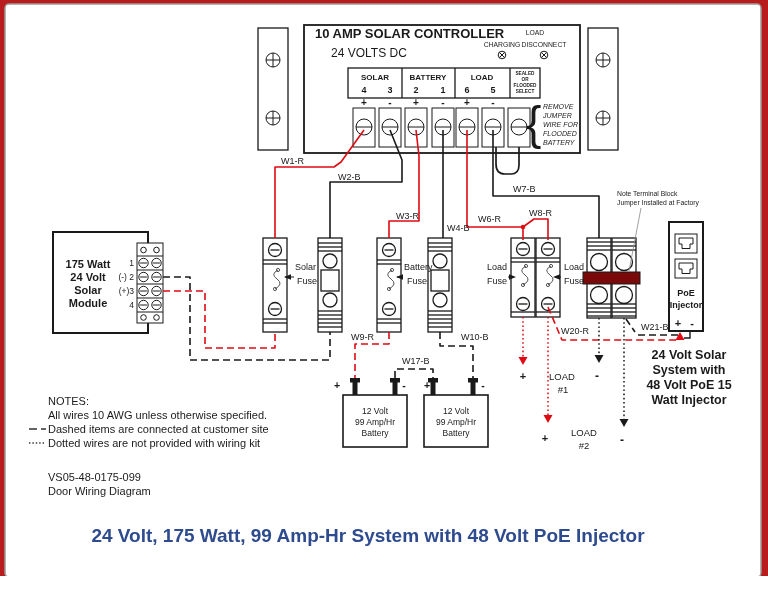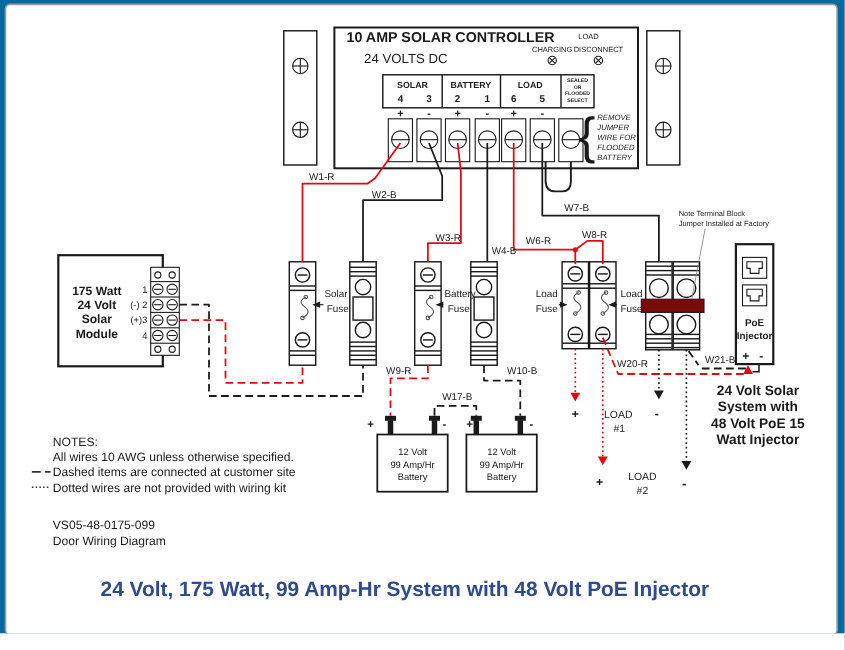--- a/index.html
+++ b/index.html
@@ -1,16 +1,16 @@
 <!DOCTYPE html>
 <html><head>
 <meta charset="utf-8">
 <style>
   html,body{margin:0;padding:0;background:#fff;}
-  .page{width:768px;height:576px;position:relative;background:#0369a1;}
+  .page{width:768px;height:576px;position:relative;background:#b91c1c;}
   svg{display:block;}
   text{font-family:"Liberation Sans",sans-serif;fill:#1a1a1a;}
   .blk{stroke:#1a1a1a;}
   .red{stroke:#e00b12;}
   .fillred{fill:#e00b12;}
   .fillblk{fill:#1a1a1a;}
   .wire{fill:none;stroke-width:1.6;stroke-linejoin:round;}
   .dash{stroke-dasharray:7 4;}
   .dots{stroke-dasharray:1.6 2.6;stroke-width:1.5;}
   .fig{fill:none;stroke:#1a1a1a;stroke-width:1.3;}

